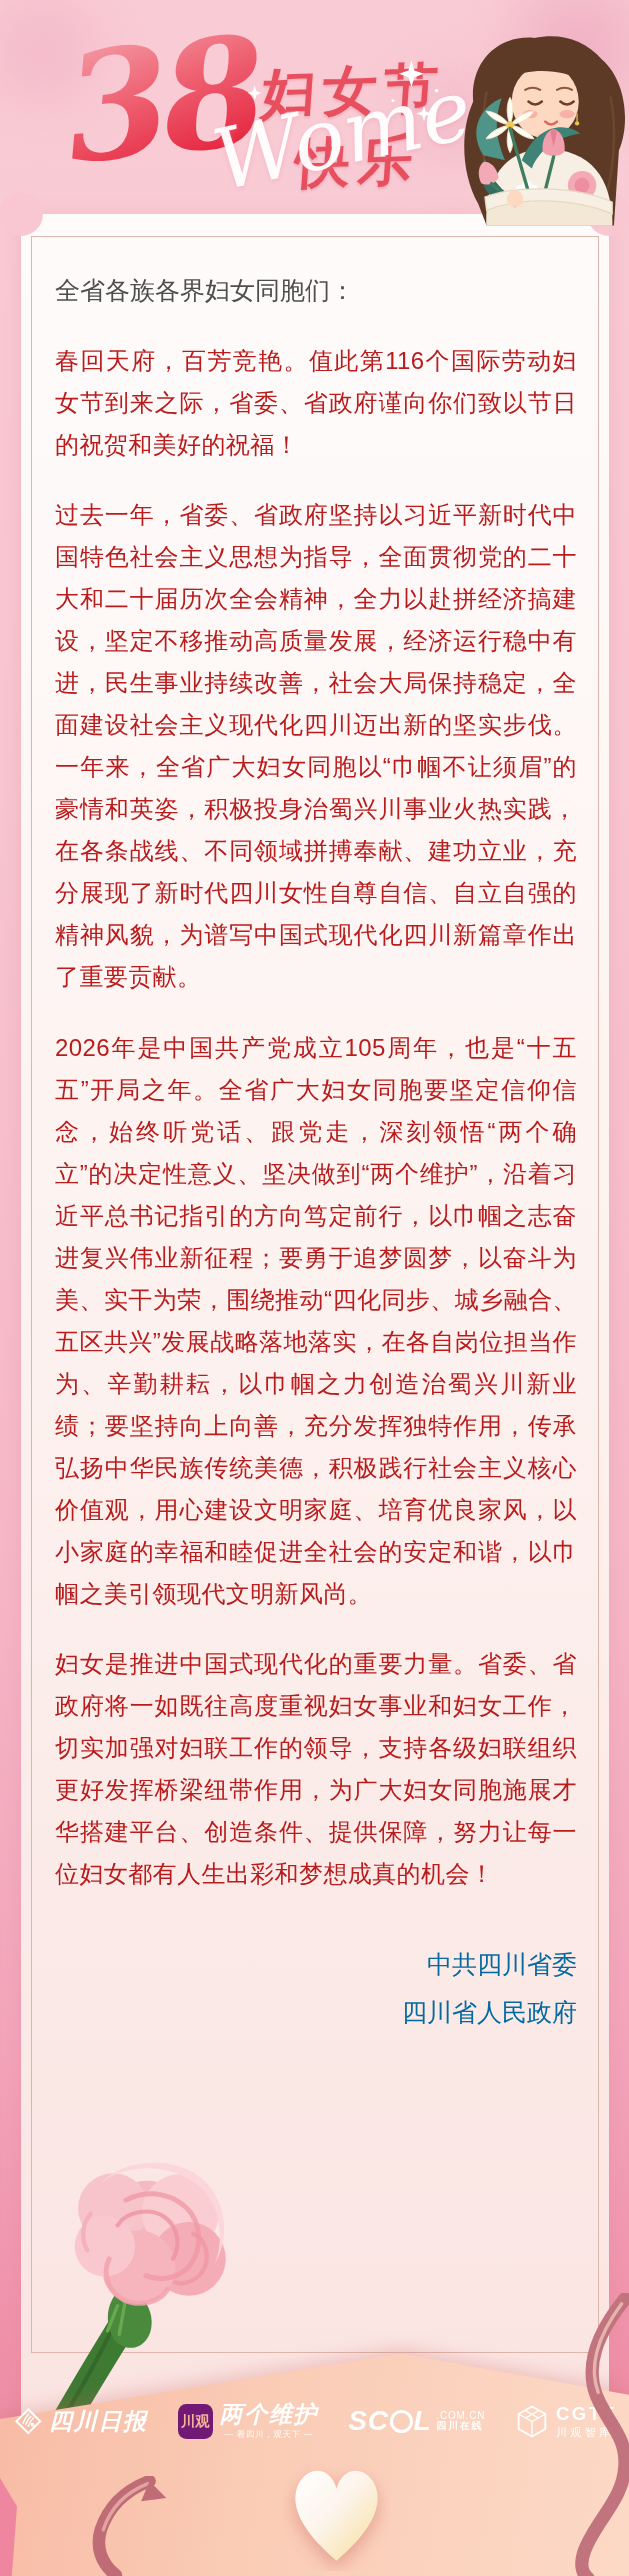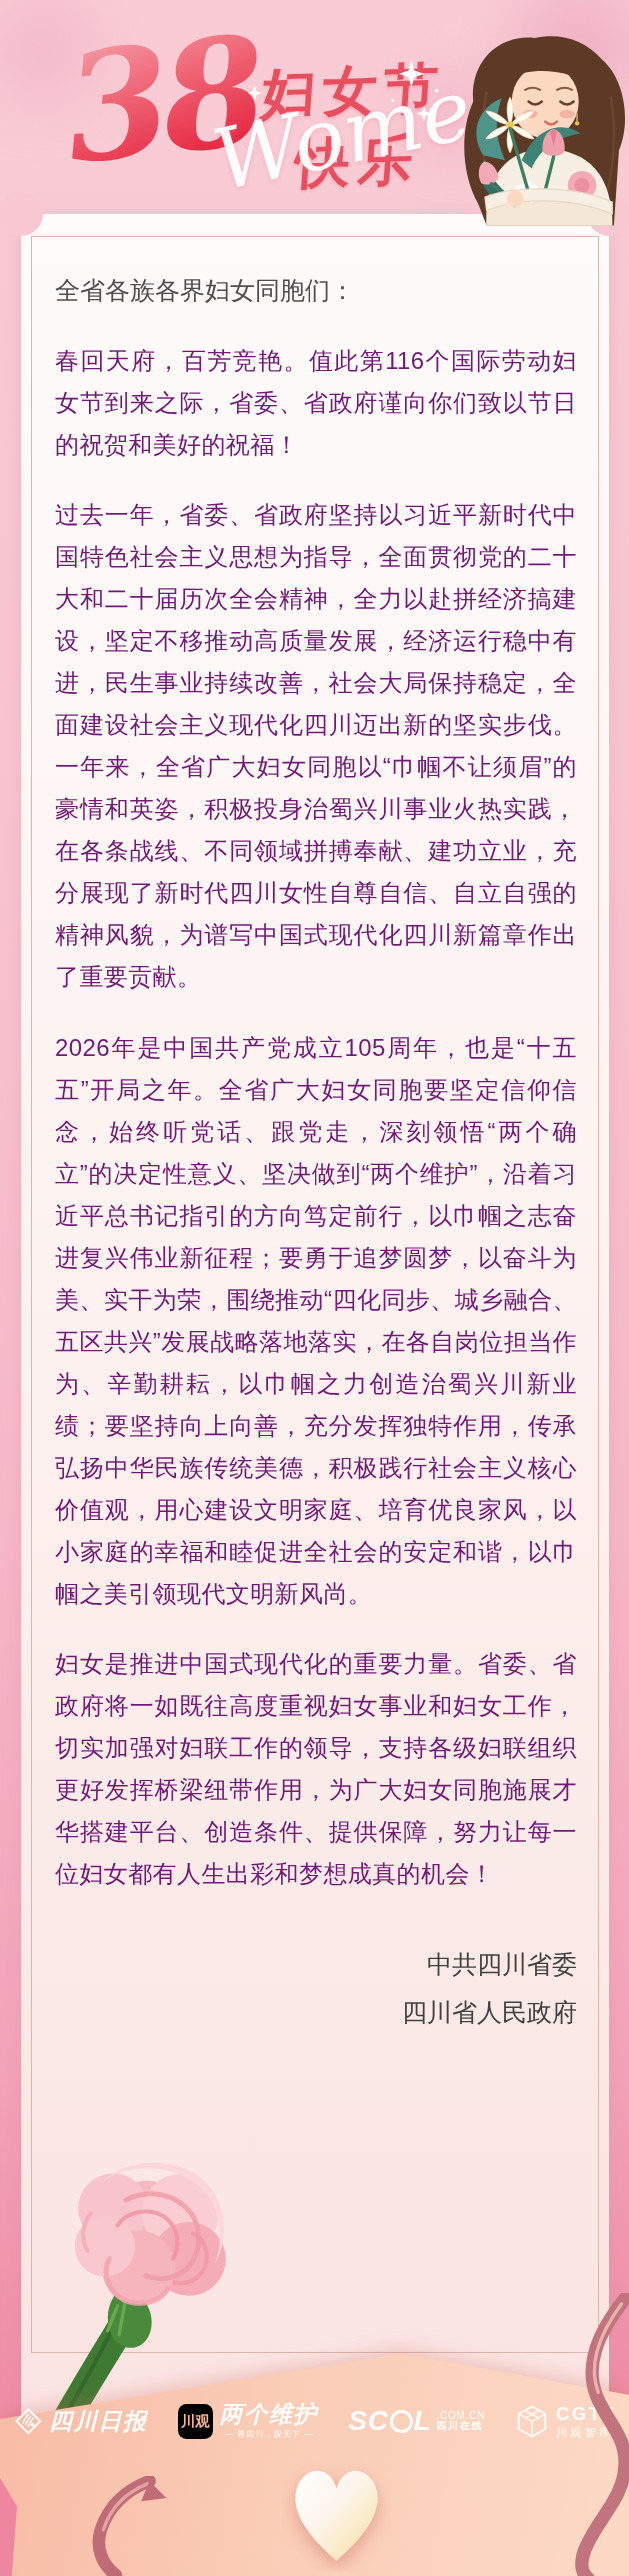--- a/index.html
+++ b/index.html
@@ -69,23 +69,23 @@
   .letter-title{
     margin:91px 0 0;text-align:center;
     font-size:41px;font-weight:900;color:#e2626c;letter-spacing:1.7px;
     text-shadow:0 13.4px 6.7px rgba(230,150,155,.30);
   }
   .salutation{
     margin-top:55px;font-size:25px;line-height:42px;color:#4e4e4e;
   }
   .para{
     margin:28.6px 0 0;font-size:24px;line-height:42px;text-align:justify;
-    color:#701a75;letter-spacing:0.4px;
-  }
-  .signature{margin-top:45px;text-align:right;font-size:25px;line-height:48px;color:#404040;}
+    color:#b91c1c;letter-spacing:0.4px;
+  }
+  .signature{margin-top:45px;text-align:right;font-size:25px;line-height:48px;color:#0369a1;}
   .signature div{white-space:nowrap;}
 
   
   .carnation{position:absolute;left:0px;top:2133px;z-index:3;}
 
   
   .footer{position:absolute;left:0;top:2335px;width:630px;height:241px;z-index:5;}
   .flap-wrap{position:absolute;left:0;top:0;width:630px;height:241px;filter:drop-shadow(0 -4.2px 8.4px rgba(205,100,95,.28));}
   .flap{
     position:absolute;left:0;top:0;width:630px;height:241px;
@@ -99,21 +99,21 @@
   }
   .logos{
     position:absolute;left:0;top:50px;width:630px;height:44px;z-index:7;
     display:flex;justify-content:center;align-items:center;gap:30px;color:#ffffff;
   }
   .logo{display:flex;align-items:center;gap:6.7px;margin-top:28px;}
   .logo .cn-big{font-size:23px;font-weight:700;font-style:italic;letter-spacing:1.7px;white-space:nowrap;}
   .logo .stack{display:flex;flex-direction:column;align-items:center;line-height:1.1;}
   .logo .tagline{font-size:8.4px;letter-spacing:0.8px;opacity:.95;margin-top:2.5px;white-space:nowrap;}
   .app-icon{
-    width:35px;height:35px;background:#000000;border-radius:8.4px;
+    width:35px;height:35px;background:#701a75;border-radius:8.4px;
     display:flex;align-items:center;justify-content:center;
     color:#f6b397;font-size:14.3px;font-weight:900;letter-spacing:0;
   }
   .scol-row{display:flex;align-items:center;gap:5px;}
   .scol-word{font-size:28px;font-weight:900;font-style:italic;letter-spacing:0.8px;display:flex;align-items:center;}
   .scol-o{display:inline-block;width:17px;height:17px;border:3.4px solid #fff;border-radius:50%;margin:0 0.8px;}
   .scol-stack{display:flex;flex-direction:column;line-height:1.05;}
   .scol-com{font-size:10px;font-weight:400;letter-spacing:0.8px;}
   .scol-cn{font-size:10px;font-weight:800;letter-spacing:1.7px;}
   .cgtt-stack{display:flex;flex-direction:column;line-height:1.1;align-items:flex-start;}

